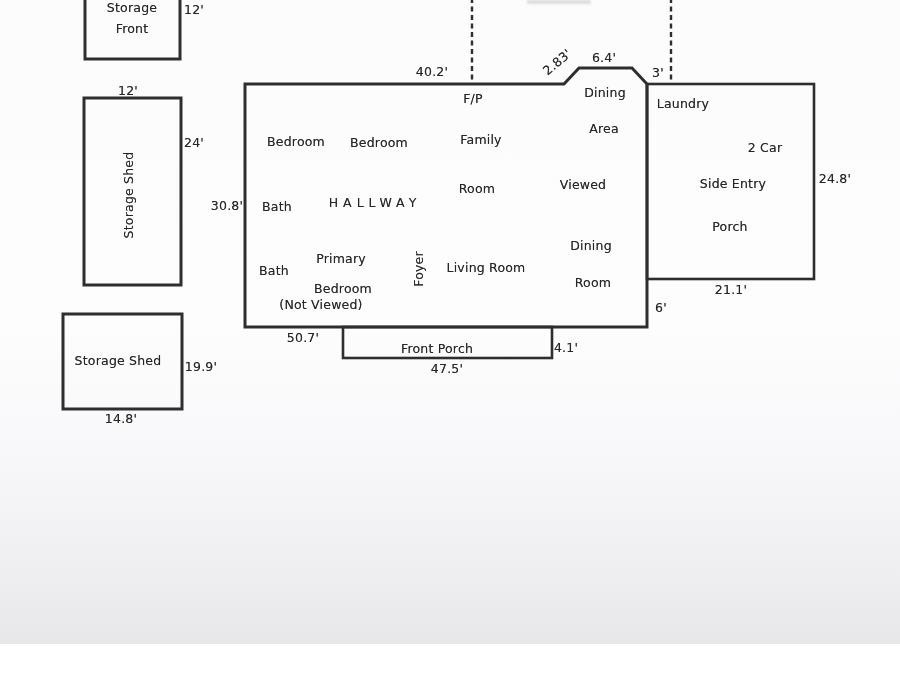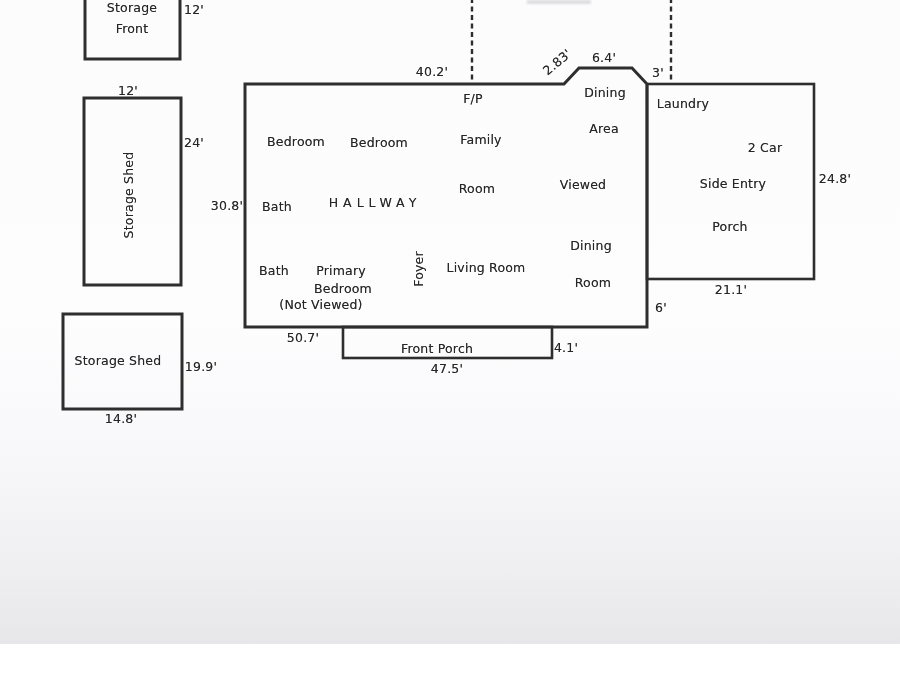--- a/index.html
+++ b/index.html
@@ -101,21 +101,21 @@
   <div class="lbl" style="left:296px; top:141px;">Bedroom</div>
   <div class="lbl" style="left:379px; top:142px;">Bedroom</div>
   <div class="lbl" style="left:481px; top:139px;">Family</div>
   <div class="lbl" style="left:477px; top:188px;">Room</div>
   <div class="lbl" style="left:605px; top:92px;">Dining</div>
   <div class="lbl" style="left:604px; top:128px;">Area</div>
   <div class="lbl" style="left:583px; top:184px;">Viewed</div>
   <div class="lbl" style="left:277px; top:206px;">Bath</div>
   <div class="lbl hallway-spacing" style="left:375px; top:202px;">HALLWAY</div>
   <div class="lbl" style="left:274px; top:270px;">Bath</div>
-  <div class="lbl" style="left:341px; top:258px;margin-top:12px;">Primary</div>
+  <div class="lbl" style="left:341px; top:258px;">Primary</div>
   <div class="lbl" style="left:343px; top:288px;">Bedroom</div>
   <div class="lbl" style="left:321px; top:304px;">(Not Viewed)</div>
   <div class="lbl rot-ccw" style="left:418px; top:269px;">Foyer</div>
   <div class="lbl" style="left:486px; top:267px;">Living Room</div>
   <div class="lbl" style="left:591px; top:245px;">Dining</div>
   <div class="lbl" style="left:593px; top:282px;">Room</div>
 
   <div class="lbl" style="left:683px; top:103px;">Laundry</div>
   <div class="lbl" style="left:728px; top:147px;margin-left:37px;">2 Car</div>
   <div class="lbl" style="left:733px; top:183px;">Side Entry</div>

